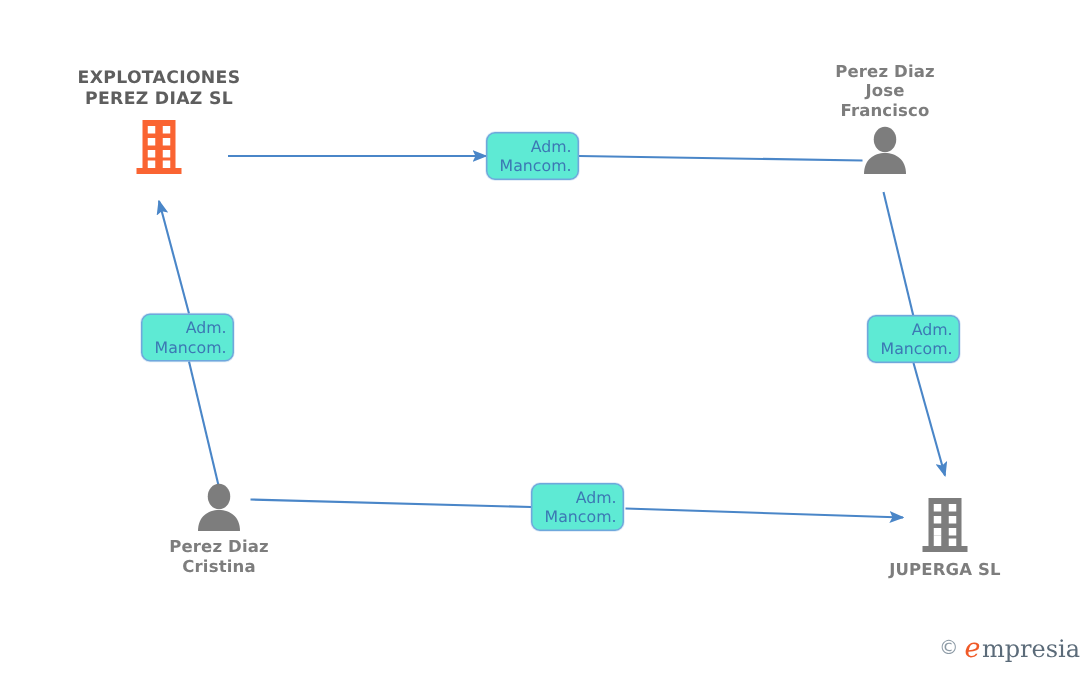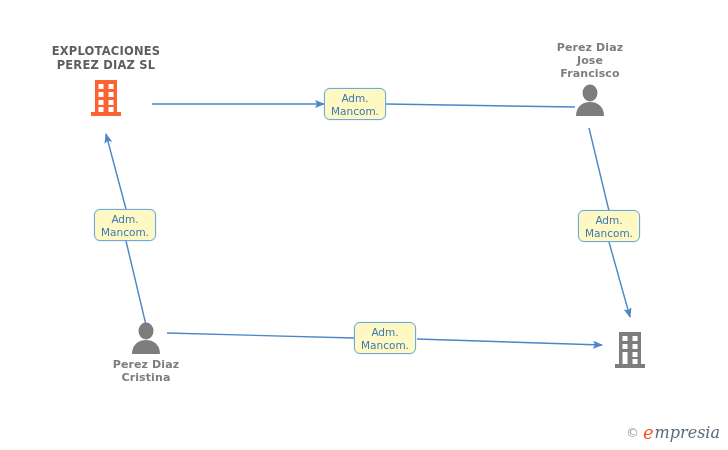--- a/index.html
+++ b/index.html
@@ -47,27 +47,27 @@
   }
   .icon-wrap {
     display: block;
     margin: 0 auto;
   }
 
   
   .edge-label {
     position: absolute;
     box-sizing: border-box;
-    background: #fef9c3;
+    background: #5eead4;
     border: 1px solid #6fa8dc;
     border-radius: 6px;
     color: #3c78b4;
     font-size: 10.5px;
     line-height: 13px;
-    text-align: center;
+    text-align: right;
     padding: 3px 4px 2px 4px;
     white-space: pre-line;
     box-shadow: 0 0 0 0.5px rgba(111,168,220,0.25);
   }
 
   
   #watermark {
     position: absolute;
     right: 8px;
     bottom: 8px;
@@ -85,21 +85,20 @@
   #watermark .wm-e {
     color: #f05a28;
     font-family: "DejaVu Serif", "Liberation Serif", serif;
     font-style: italic;
     font-size: 18px;
     line-height: 18px;
   }
   #watermark .wm-rest {
     color: #5b6b79;
     font-family: "DejaVu Serif", "Liberation Serif", serif;
-    font-style: italic;
     font-size: 16px;
     margin-left: -3px;
   }
 </style>
 </head>
 <body>
 
 <div id="canvas">
 
   <svg id="edges" viewBox="0 0 728 450" width="728" height="450" xmlns="http://www.w3.org/2000/svg">
@@ -183,20 +182,21 @@
         <rect x="8.5" y="6" width="5" height="5" fill="#ffffff"></rect>
         <rect x="18.5" y="6" width="5" height="5" fill="#ffffff"></rect>
         <rect x="8.5" y="14" width="5" height="5" fill="#ffffff"></rect>
         <rect x="18.5" y="14" width="5" height="5" fill="#ffffff"></rect>
         <rect x="8.5" y="22" width="5" height="5" fill="#ffffff"></rect>
         <rect x="18.5" y="22" width="5" height="5" fill="#ffffff"></rect>
         <rect x="8.5" y="27" width="5" height="7" fill="#ffffff"></rect>
         <rect x="18.5" y="29" width="5" height="5" fill="#ffffff"></rect>
       </svg>
     </span>
+    <div class="node-label">JUPERGA SL</div>
   </div>
 
   <div class="edge-label" style="left:324px; top:88px; width:62px; height:32px;">Adm.
 Mancom.</div>
 
   <div class="edge-label" style="left:578px; top:210px; width:62px; height:32px;">Adm.
 Mancom.</div>
 
   <div class="edge-label" style="left:94px; top:209px; width:62px; height:32px;">Adm.
 Mancom.</div>

